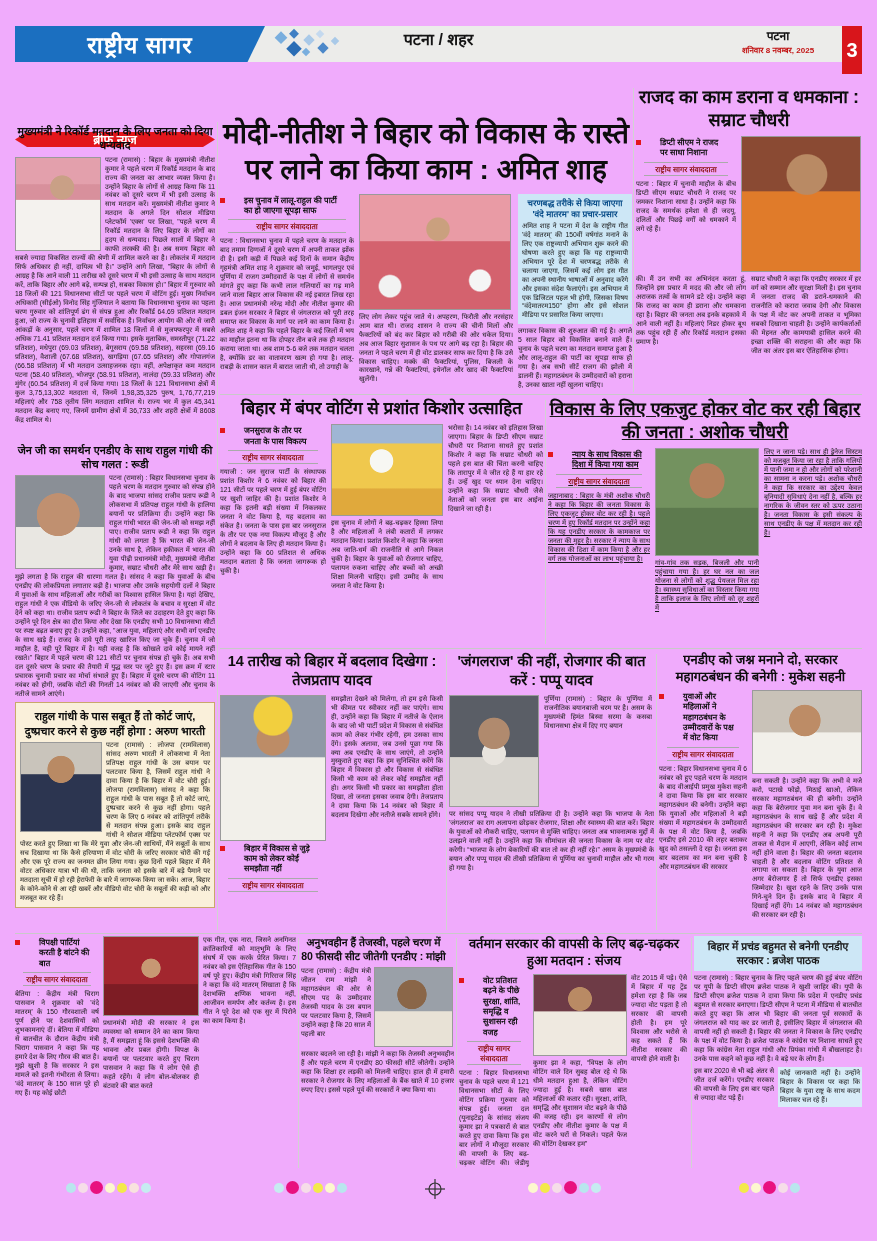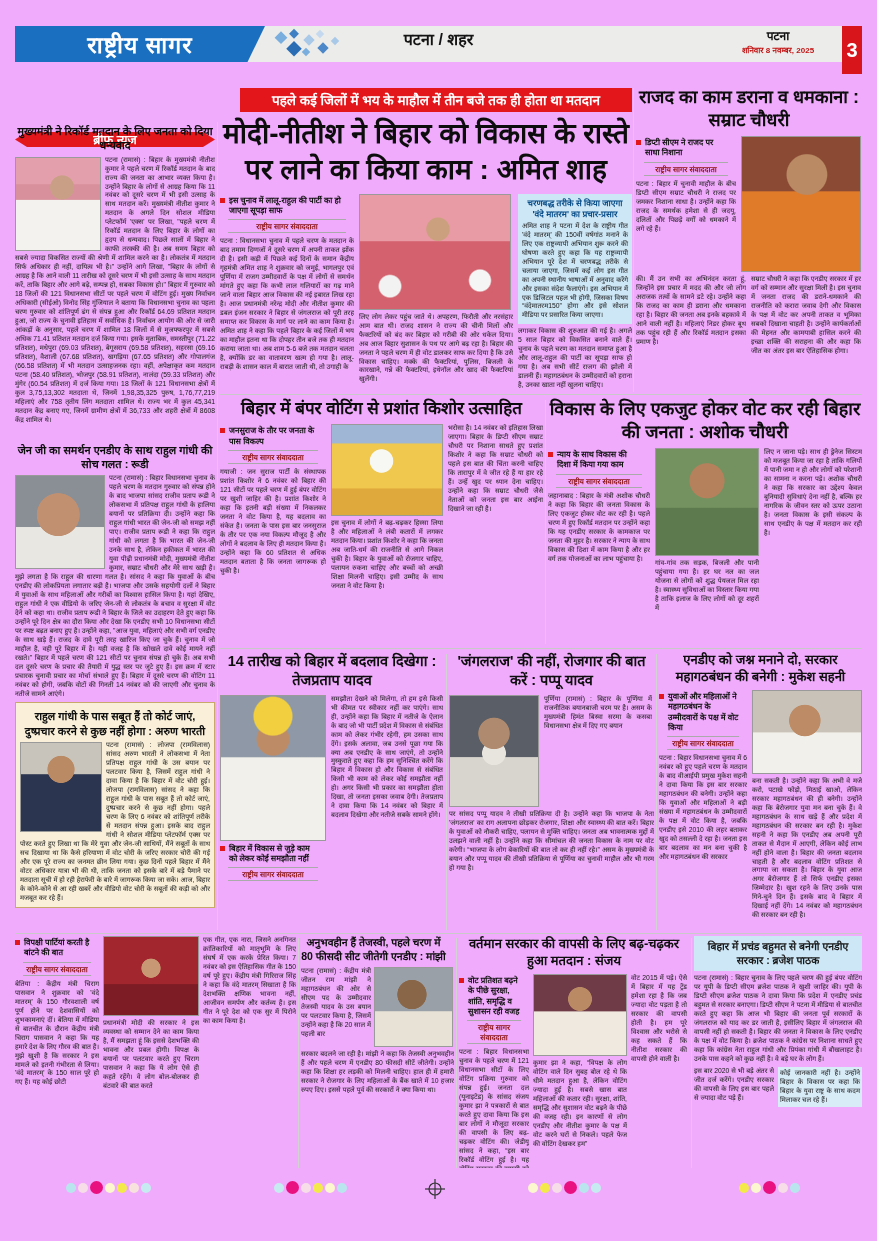--- a/index.html
+++ b/index.html
@@ -20,21 +20,21 @@
   .web-strip span{position:absolute;right:28px;top:1px;color:#fff;font-size:8px;font-weight:700;}
   .diamonds{position:absolute;left:254px;top:1px;}
   
   .ribbon{position:absolute;left:15px;top:88px;width:200px;height:15px;background:#e3161c;color:#fff;
           display:flex;align-items:center;justify-content:center;font-size:12.5px;font-weight:800;
           clip-path:polygon(0 50%,12px 0,calc(100% - 12px) 0,100% 50%,calc(100% - 12px) 100%,12px 100%);margin-top:44px;}
   .banner{position:absolute;left:240px;top:88px;width:392px;height:24px;background:#e3161c;color:#fff;
           display:flex;align-items:center;justify-content:center;font-size:13.5px;font-weight:800;}
   
   .body{font-size:6.8px;line-height:1.32;text-align:justify;color:#191919;}
-  .kick{display:flex;gap:4px;margin:2px 8px 2px 0;justify-content:center;}
+  .kick{display:flex;gap:19px;margin:2px 8px 2px 0;justify-content:center;}
   .kick .sq{width:5px;height:5px;background:#e3161c;margin-top:2px;flex:none;}
   .kick .kt{font-size:8px;font-weight:800;line-height:1.3;color:#111;}
   .byline{color:#8f1616;font-weight:800;font-size:7.5px;text-align:center;
           border-top:1px solid #aaa;border-bottom:1px solid #aaa;padding:1px 0;margin:3px 8px 4px 8px;}
   .block{position:absolute;overflow:hidden;}
   .row{display:flex;gap:5px;}
   .col{overflow:hidden;}
   
   .h-xl{font-size:28px;line-height:1.28;font-weight:800;text-align:center;color:#0d0d0d;margin:0 0 6px 0;}
   .h-lg{font-size:18px;line-height:1.25;font-weight:800;text-align:center;color:#0d0d0d;margin:0 0 5px 0;}
@@ -98,23 +98,20 @@
     <div class="hdr-right">
       <div class="hdr-city">पटना</div>
       <div class="hdr-date">शनिवार 8 नवम्बर, 2025</div>
     </div>
     <div class="pgnum">3</div>
   </div>
 
   <div class="ribbon">
     <span>ब्रीफ न्यूज</span>
   </div>
-  <div class="banner">
-    <span>पहले कई जिलों में भय के माहौल में तीन बजे तक ही होता था मतदान</span>
-  </div>
 
   <div class="block" style="left:15px;top:122px;width:200px;height:810px;">
     <div>
       <div class="bhead">मुख्यमंत्री ने रिकॉर्ड मतदान के लिए जनता को दिया धन्यवाद</div>
       <div class="body">
         <div class="photo ph-nitish" style="float:left;width:86px;height:94px;margin:1px 4px 2px 0;"></div>
         <span>पटना (रामासं) : बिहार के मुख्यमंत्री नीतीश कुमार ने पहले चरण में रिकॉर्ड मतदान के बाद राज्य की जनता का आभार व्यक्त किया है। उन्होंने बिहार के लोगों से आग्रह किया कि 11 नवंबर को दूसरे चरण में भी इसी उत्साह के साथ मतदान करें। मुख्यमंत्री नीतीश कुमार ने मतदान के अगले दिन सोशल मीडिया प्लेटफॉर्म</span>
         <span>'एक्स' पर लिखा, "पहले चरण में रिकॉर्ड मतदान के लिए बिहार के लोगों का हृदय से धन्यवाद। पिछले सालों में बिहार ने काफी तरक्की की है। अब समय बिहार को सबसे ज्यादा विकसित राज्यों की श्रेणी में शामिल करने का है। लोकतंत्र में मतदान सिर्फ अधिकार ही नहीं, दायित्व भी है।" उन्होंने आगे लिखा, "बिहार के लोगों से आग्रह है कि आने वाली 11 तारीख को दूसरे चरण में भी इसी उत्साह के साथ मतदान करें, ताकि बिहार और आगे बढ़े, सम्पन्न हो, सबका विकास हो।" बिहार में गुरुवार को 18 जिलों की 121 विधानसभा सीटों पर पहले चरण में वोटिंग हुई। मुख्य निर्वाचन अधिकारी (सीईओ) विनोद सिंह गुंजियाल ने बताया कि विधानसभा चुनाव का पहला चरण गुरुवार को शांतिपूर्ण ढंग से संपन्न हुआ और रिकॉर्ड 64.69 प्रतिशत मतदान हुआ, जो राज्य के चुनावी इतिहास में सर्वाधिक है। निर्वाचन आयोग की ओर से जारी आंकड़ों के अनुसार, पहले चरण में शामिल 18 जिलों में से मुजफ्फरपुर में सबसे अधिक 71.41 प्रतिशत मतदान दर्ज किया गया। इसके मुताबिक, समस्तीपुर (71.22 प्रतिशत), मधेपुरा (69.03 प्रतिशत), बेगूसराय (69.58 प्रतिशत), सहरसा (69.16 प्रतिशत), वैशाली (67.68 प्रतिशत), खगड़िया (67.65 प्रतिशत) और गोपालगंज (66.58 प्रतिशत) में भी मतदान उत्साहजनक रहा। वहीं, अपेक्षाकृत कम मतदान पटना (58.40 प्रतिशत), भोजपुर (58.91 प्रतिशत), नालंदा (59.33 प्रतिशत) और मुंगेर (60.54 प्रतिशत) में दर्ज किया गया। 18 जिलों के 121 विधानसभा क्षेत्रों में कुल 3,75,13,302 मतदाता थे, जिनमें 1,98,35,325 पुरुष, 1,76,77,219 महिलाएं और 758 तृतीय लिंग मतदाता शामिल थे। राज्य भर में कुल 45,341 मतदान केंद्र बनाए गए, जिनमें ग्रामीण क्षेत्रों में 36,733 और शहरी क्षेत्रों में 8608 केंद्र शामिल थे।</span>
       </div>
     </div>
@@ -192,21 +189,21 @@
         <div class="body">गयाजी : जन सुराज पार्टी के संस्थापक प्रशांत किशोर ने 6 नवंबर को बिहार की 121 सीटों पर पहले चरण में हुई बंपर वोटिंग पर खुशी जाहिर की है। प्रशांत किशोर ने कहा कि इतनी बड़ी संख्या में निकलकर जनता ने वोट किया है, यह बदलाव का संकेत है। जनता के पास इस बार जनसुराज के तौर पर एक नया विकल्प मौजूद है और लोगों ने बदलाव के लिए ही मतदान किया है। उन्होंने कहा कि 60 प्रतिशत से अधिक मतदान बताता है कि जनता जागरूक हो चुकी है।</div>
       </div>
       <div class="col" style="width:112px;">
         <div class="photo ph-pk" style="width:112px;height:92px;margin-bottom:3px;"></div>
         <div class="body">इस चुनाव में लोगों ने बढ़-चढ़कर हिस्सा लिया है और महिलाओं ने लंबी कतारों में लगकर मतदान किया। प्रशांत किशोर ने कहा कि जनता अब जाति-धर्म की राजनीति से आगे निकल चुकी है। बिहार के युवाओं को रोजगार चाहिए, पलायन रुकना चाहिए और बच्चों को अच्छी शिक्षा मिलनी चाहिए। इसी उम्मीद के साथ जनता ने वोट किया है।</div>
       </div>
       <div class="col body" style="width:95px;">भरोसा है। 14 नवंबर को इतिहास लिखा जाएगा। बिहार के डिप्टी सीएम सम्राट चौधरी पर निशाना साधते हुए प्रशांत किशोर ने कहा कि सम्राट चौधरी को पहले इस बात की चिंता करनी चाहिए कि तारापुर में वे जीत रहे हैं या हार रहे हैं। उन्हें खुद पर ध्यान देना चाहिए। उन्होंने कहा कि सम्राट चौधरी जैसे नेताओं को जनता इस बार आईना दिखाने जा रही है।</div>
     </div>
   </div>
 
-  <div class="block" style="left:548px;top:398px;width:314px;height:246px;">
+  <div class="block" style="left:548px;top:398px;width:314px;height:246px;text-decoration:underline;">
     <div class="h-lg">विकास के लिए एकजुट होकर वोट कर रही बिहार की जनता : अशोक चौधरी</div>
     <div class="row">
       <div class="col" style="width:102px;">
         <div class="kick">
           <span class="sq"></span>
           <span class="kt">न्याय के साथ विकास की दिशा में किया गया काम</span>
         </div>
         <div class="byline">राष्ट्रीय सागर संवाददाता</div>
         <div class="body">जहानाबाद : बिहार के मंत्री अशोक चौधरी ने कहा कि बिहार की जनता विकास के लिए एकजुट होकर वोट कर रही है। पहले चरण में हुए रिकॉर्ड मतदान पर उन्होंने कहा कि यह एनडीए सरकार के कामकाज पर जनता की मुहर है। सरकार ने न्याय के साथ विकास की दिशा में काम किया है और हर वर्ग तक योजनाओं का लाभ पहुंचाया है।</div>
       </div>

